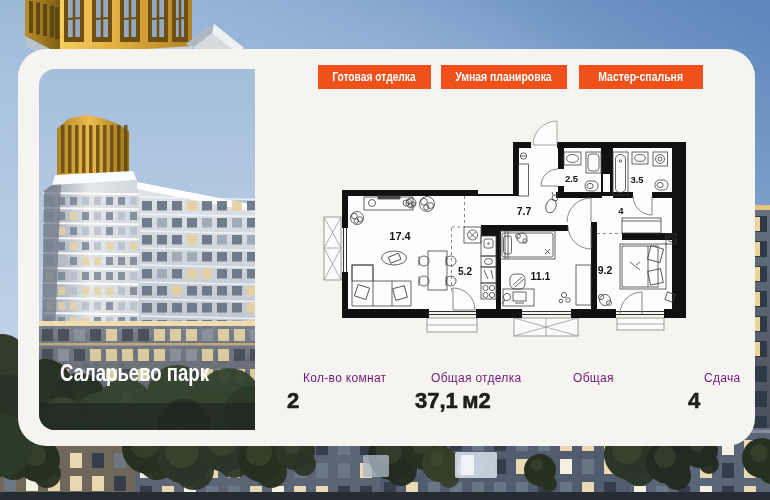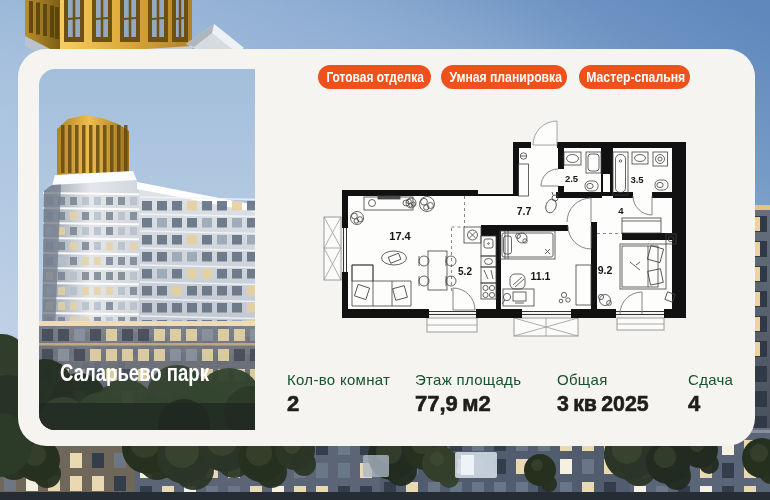--- a/index.html
+++ b/index.html
@@ -7,27 +7,27 @@
        font-family:"Liberation Sans", sans-serif;background:#9db8d6;}
   #bg{position:absolute;left:0;top:0;width:770px;height:500px;}
   #card{position:absolute;left:18px;top:49px;width:737px;height:397px;
         border-radius:28px;background:#f5f4f0;}
   #photo{position:absolute;left:39px;top:69px;width:252px;height:361px;
          border-radius:16px;overflow:hidden;text-decoration:underline;}
   #photo svg{position:absolute;left:0;top:0;}
   #caption{position:absolute;left:21px;top:291px;color:#fff;
            font-size:23.5px;font-weight:bold;white-space:nowrap;
            transform:scaleX(0.79);transform-origin:0 50%;}
-  .chip{position:absolute;top:65px;height:24px;border-radius:12px;
-        background:#f05019;color:#fff;font-size:14px;font-weight:bold;
+  .chip{position:absolute;top:65px;height:24px;border-radius:0;
+        background:#f05019;color:#fff;font-size:12px;font-weight:bold;
         text-align:center;line-height:24.5px;white-space:nowrap;}
   .chip span{display:inline-block;transform-origin:50% 50%;}
   #plan{position:absolute;left:0;top:0;width:770px;height:500px;}
   .stat{position:absolute;}
-  .lb{font-size:15px;letter-spacing:0.3px;color:#14532d;white-space:nowrap;}
+  .lb{font-size:12px;letter-spacing:0.3px;color:#701a75;white-space:nowrap;margin-left:16px;}
   .vl{font-size:22px;font-weight:bold;color:#1f1e1c;margin-top:3px;white-space:nowrap;-webkit-text-stroke:0.6px #1f1e1c;}
   .vl span{display:inline-block;transform-origin:0 50%;}
 </style>
 </head>
 <body>
 <svg id="bg" viewBox="0 0 770 500">
     <defs>
 <linearGradient id="sky" x1="0.95" y1="0" x2="0.15" y2="0.95">
  <stop offset="0" stop-color="#6088bc"></stop>
         <stop offset="0.4" stop-color="#8fafd4"></stop>
@@ -653,21 +653,21 @@
 <circle cx="114" cy="352" r="25" fill="#344430" opacity="0.97"></circle>
 <circle cx="212" cy="344" r="27" fill="#2c3a28" opacity="0.97"></circle>
 <circle cx="24" cy="352" r="24" fill="#344430" opacity="0.97"></circle>
 <circle cx="145" cy="356" r="26" fill="#243122" opacity="0.97"></circle>
 <rect x="0" y="334" width="216" height="27" fill="#1f2721" opacity="0.75"></rect>
     </svg>
   <div id="caption">Саларьево парк</div>
 </div>
 <div class="chip" style="left:317.5px;width:113px;"><span id="c1" style="transform:scaleX(0.853);">Готовая отделка</span></div>
 <div class="chip" style="left:440.5px;width:126px;text-decoration:underline;"><span id="c2" style="transform:scaleX(0.87);">Умная планировка</span></div>
-<div class="chip" style="left:579px;width:111px;"><span id="c3" style="transform:scaleX(0.872);">Мастер-спальня</span></div>
+<div class="chip" style="left:579px;width:124px;"><span id="c3" style="transform:scaleX(0.872);">Мастер-спальня</span></div>
 <svg id="plan" viewBox="0 0 770 500">
     <rect x="345" y="193" width="330" height="119" fill="#fdfdfc"></rect>
 <rect x="516" y="145" width="159" height="60" fill="#fdfdfc"></rect>
 <g stroke="#9a9a9a" stroke-width="1" fill="#fbfbfa">
 <rect x="324" y="217" width="17" height="63"></rect>
 <rect x="427" y="318" width="50" height="14"></rect>
 <rect x="514" y="318" width="64" height="18"></rect>
 <rect x="617" y="318" width="47" height="12"></rect>
 </g>
 <g stroke="#9a9a9a" stroke-width="0.8" fill="none">
@@ -843,23 +843,22 @@
 <text x="637" y="182.5" font-size="9.5">3.5</text>
 <text x="621" y="214" font-size="9.5">4</text>
 <text x="605" y="273.5" font-size="10.5">9.2</text>
 </g>
   </svg>
 <div class="stat" style="left:287px;top:371px;">
     <div class="lb">Кол-во комнат</div>
     <div class="vl"><span id="v1">2</span></div>
   </div>
 <div class="stat" style="left:415px;top:371px;">
-    <div class="lb">Этаж площадь</div>
-    <div class="vl"><span id="v2">77,9 м2</span></div>
+    <div class="lb">Общая отделка</div>
+    <div class="vl"><span id="v2">37,1 м2</span></div>
   </div>
 <div class="stat" style="left:557px;top:371px;">
     <div class="lb">Общая</div>
-    <div class="vl"><span id="v3" style="transform:scaleX(0.97);">3 кв 2025</span></div>
   </div>
 <div class="stat" style="left:688px;top:371px;">
     <div class="lb">Сдача</div>
     <div class="vl"><span id="v4">4</span></div>
   </div>
 
 </body></html>

